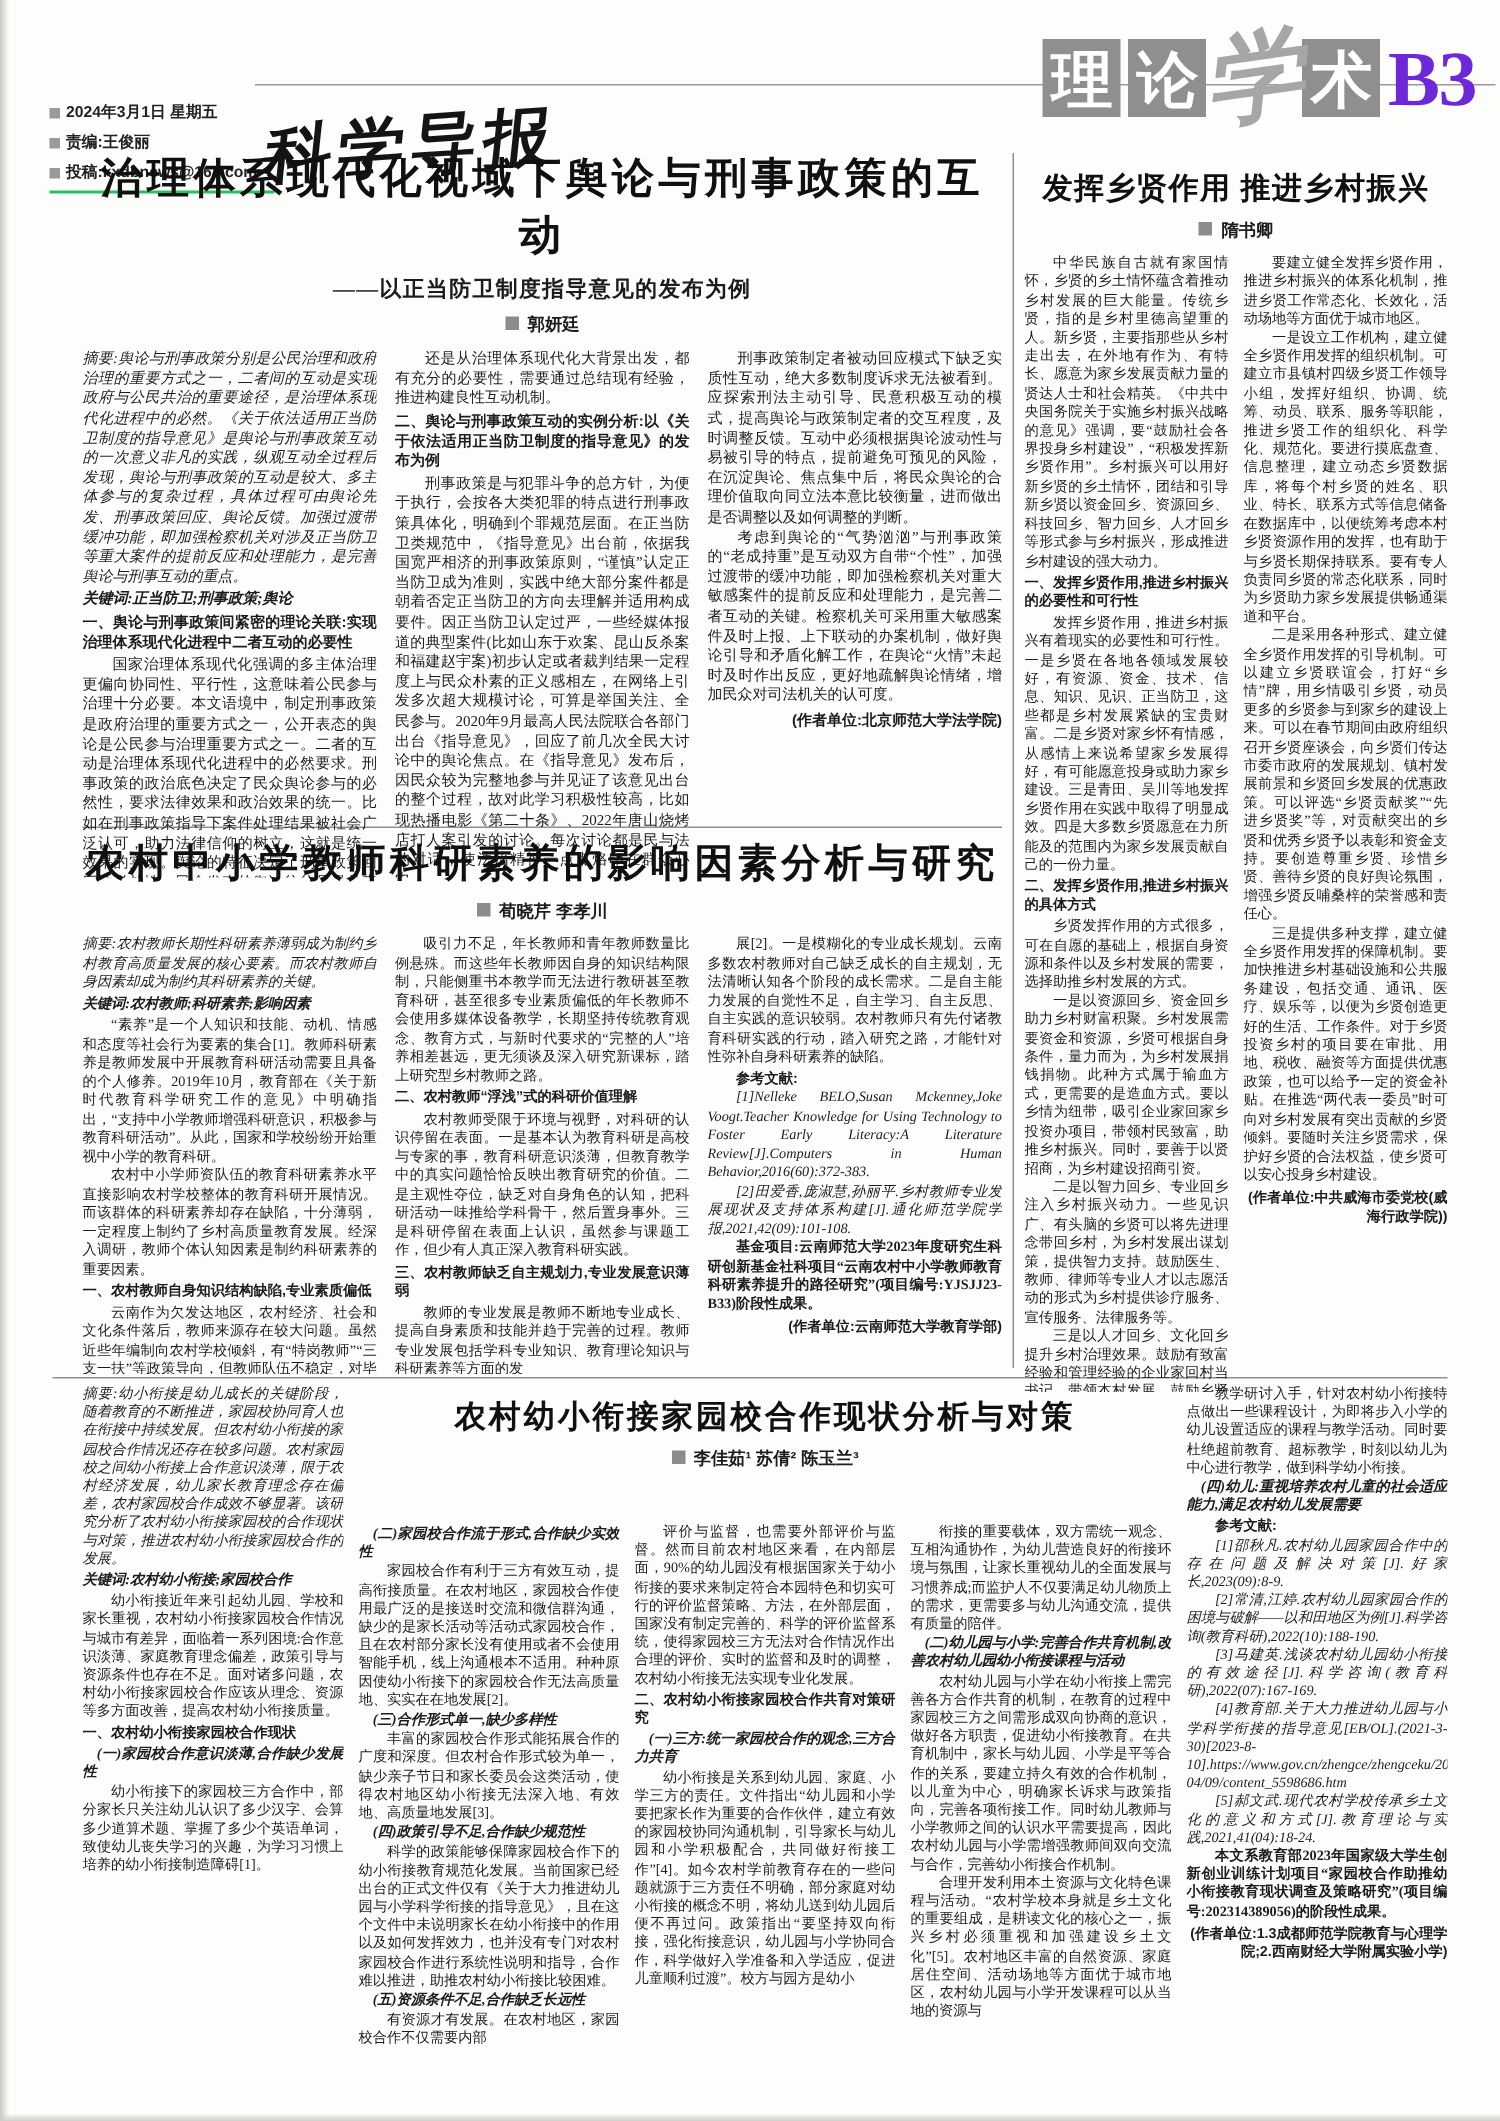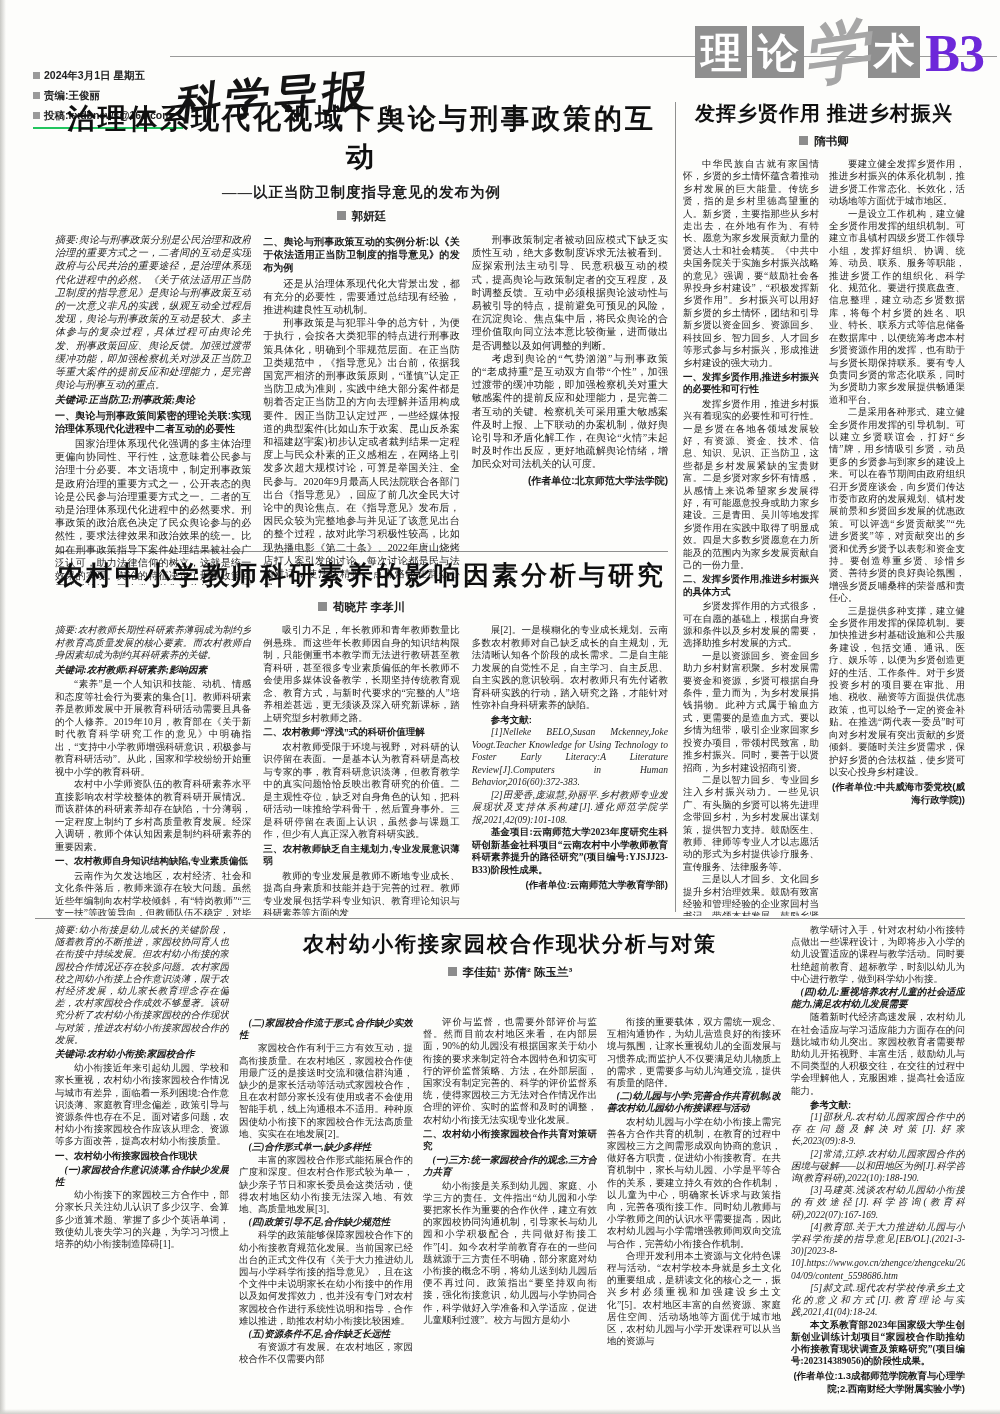--- a/index.html
+++ b/index.html
@@ -35,21 +35,21 @@
   .a-sub{font-size:14.5px;font-weight:bold;text-align:center;margin-top:7px;letter-spacing:1px;}
   .byline{font-size:11.5px;font-weight:bold;text-align:center;margin:7px 0 9px 0;
           font-family:"Liberation Sans","DejaVu Sans",sans-serif;}
   .sq{display:inline-block;width:9px;height:9px;background:#8c8c8c;margin-right:6px;}
   .cols{display:flex;gap:12px;overflow:hidden;}
   .col{flex:1 1 0;overflow:hidden;}
   .a1 .cols{height:352px;}
   .a3{left:55px;top:558px;width:613px;}
   .a3 .a-title{font-size:26px;}
   .a3 .cols{height:292px;}
-  .a2{left:683px;top:100px;width:282px;}
+  .a2{left:683px;top:112px;width:282px;}
   .a2 .a-title{font-size:20px;letter-spacing:1px;}
   .a2 .cols{height:758px;gap:10px;}
   .a4{left:55px;top:924px;width:910px;height:478px;}
   .a4 .cols{height:478px;gap:10px;}
   .a4head{position:absolute;left:186px;top:6px;width:538px;text-align:center;z-index:3;}
   .a4 .a-title{font-size:21px;letter-spacing:2px;}
   .pad-top{padding-top:92px;}
   
   .blk{font-size:10px;line-height:13.2px;text-align:justify;}
   .a2 .blk{font-size:9.5px;line-height:12.4px;}
@@ -107,22 +107,22 @@
       <span class="sq"></span><span>郭妍廷</span>
     </div>
     <div class="cols">
       <div class="col">
           <div class="blk blk-abs">摘要:舆论与刑事政策分别是公民治理和政府治理的重要方式之一，二者间的互动是实现政府与公民共治的重要途径，是治理体系现代化进程中的必然。《关于依法适用正当防卫制度的指导意见》是舆论与刑事政策互动的一次意义非凡的实践，纵观互动全过程后发现，舆论与刑事政策的互动是较大、多主体参与的复杂过程，具体过程可由舆论先发、刑事政策回应、舆论反馈。加强过渡带缓冲功能，即加强检察机关对涉及正当防卫等重大案件的提前反应和处理能力，是完善舆论与刑事互动的重点。</div>
           <div class="blk blk-kw">关键词:正当防卫;刑事政策;舆论</div>
           <div class="blk blk-h">一、舆论与刑事政策间紧密的理论关联:实现治理体系现代化进程中二者互动的必要性</div>
           <div class="blk blk-p">国家治理体系现代化强调的多主体治理更偏向协同性、平行性，这意味着公民参与治理十分必要。本文语境中，制定刑事政策是政府治理的重要方式之一，公开表态的舆论是公民参与治理重要方式之一。二者的互动是治理体系现代化进程中的必然要求。刑事政策的政治底色决定了民众舆论参与的必然性，要求法律效果和政治效果的统一。比如在刑事政策指导下案件处理结果被社会广泛认可，助力法律信仰的树立，这就是统一效果的实现。舆论的特征决定了刑事政策回应的必然性。民众发声的舆论往往是最朴素正义观的产物，如果某类案件处理结果经常引发热议，政策制定者有必要适当回应以避免更大的负面影响。舆论与刑事政策的互动，从二者自身分析</div>
         </div>
       <div class="col">
+          <div class="blk blk-p">还是从治理体系现代化大背景出发，都有充分的必要性，需要通过总结现有经验，推进构建良性互动机制。</div>
           <div class="blk blk-h">二、舆论与刑事政策互动的实例分析:以《关于依法适用正当防卫制度的指导意见》的发布为例</div>
-          <div class="blk blk-p">还是从治理体系现代化大背景出发，都有充分的必要性，需要通过总结现有经验，推进构建良性互动机制。</div>
           <div class="blk blk-p">刑事政策是与犯罪斗争的总方针，为便于执行，会按各大类犯罪的特点进行刑事政策具体化，明确到个罪规范层面。在正当防卫类规范中，《指导意见》出台前，依据我国宽严相济的刑事政策原则，“谨慎”认定正当防卫成为准则，实践中绝大部分案件都是朝着否定正当防卫的方向去理解并适用构成要件。因正当防卫认定过严，一些经媒体报道的典型案件(比如山东于欢案、昆山反杀案和福建赵宇案)初步认定或者裁判结果一定程度上与民众朴素的正义感相左，在网络上引发多次超大规模讨论，可算是举国关注、全民参与。2020年9月最高人民法院联合各部门出台《指导意见》，回应了前几次全民大讨论中的舆论焦点。在《指导意见》发布后，因民众较为完整地参与并见证了该意见出台的整个过程，故对此学习积极性较高，比如现热播电影《第二十条》、2022年唐山烧烤店打人案引发的讨论。每次讨论都是民与法的对话，使法治精神一点点烙印在群众心中。</div>
         </div>
       <div class="col">
           <div class="blk blk-p">刑事政策制定者被动回应模式下缺乏实质性互动，绝大多数制度诉求无法被看到。应探索刑法主动引导、民意积极互动的模式，提高舆论与政策制定者的交互程度，及时调整反馈。互动中必须根据舆论波动性与易被引导的特点，提前避免可预见的风险，在沉淀舆论、焦点集中后，将民众舆论的合理价值取向同立法本意比较衡量，进而做出是否调整以及如何调整的判断。</div>
           <div class="blk blk-p">考虑到舆论的“气势汹汹”与刑事政策的“老成持重”是互动双方自带“个性”，加强过渡带的缓冲功能，即加强检察机关对重大敏感案件的提前反应和处理能力，是完善二者互动的关键。检察机关可采用重大敏感案件及时上报、上下联动的办案机制，做好舆论引导和矛盾化解工作，在舆论“火情”未起时及时作出反应，更好地疏解舆论情绪，增加民众对司法机关的认可度。</div>
           <div class="blk blk-unit">(作者单位:北京师范大学法学院)</div>
         </div>
     </div>
   </section>
 
@@ -218,21 +218,20 @@
         </div>
       <div class="col pad-top">
           <div class="blk blk-p">衔接的重要载体，双方需统一观念、互相沟通协作，为幼儿营造良好的衔接环境与氛围，让家长重视幼儿的全面发展与习惯养成;而监护人不仅要满足幼儿物质上的需求，更需要多与幼儿沟通交流，提供有质量的陪伴。</div>
           <div class="blk blk-h2">(二)幼儿园与小学:完善合作共育机制,改善农村幼儿园幼小衔接课程与活动</div>
           <div class="blk blk-p">农村幼儿园与小学在幼小衔接上需完善各方合作共育的机制，在教育的过程中家园校三方之间需形成双向协商的意识，做好各方职责，促进幼小衔接教育。在共育机制中，家长与幼儿园、小学是平等合作的关系，要建立持久有效的合作机制，以儿童为中心，明确家长诉求与政策指向，完善各项衔接工作。同时幼儿教师与小学教师之间的认识水平需要提高，因此农村幼儿园与小学需增强教师间双向交流与合作，完善幼小衔接合作机制。</div>
           <div class="blk blk-p">合理开发利用本土资源与文化特色课程与活动。“农村学校本身就是乡土文化的重要组成，是耕读文化的核心之一，振兴乡村必须重视和加强建设乡土文化”[5]。农村地区丰富的自然资源、家庭居住空间、活动场地等方面优于城市地区，农村幼儿园与小学开发课程可以从当地的资源与</div>
         </div>
       <div class="col">
           <div class="blk blk-p">教学研讨入手，针对农村幼小衔接特点做出一些课程设计，为即将步入小学的幼儿设置适应的课程与教学活动。同时要杜绝超前教育、超标教学，时刻以幼儿为中心进行教学，做到科学幼小衔接。</div>
           <div class="blk blk-h2">(四)幼儿:重视培养农村儿童的社会适应能力,满足农村幼儿发展需要</div>
-          <div class="blk blk-p">随着新时代经济高速发展，农村幼儿在社会适应与学习适应能力方面存在的问题比城市幼儿突出。家园校教育者需要帮助幼儿开拓视野、丰富生活，鼓励幼儿与不同类型的人积极交往，在交往的过程中学会理解他人，克服困难，提高社会适应能力。</div>
           <div class="blk blk-refh">参考文献:</div>
           <div class="blk blk-ref">[1]邵秋凡.农村幼儿园家园合作中的存在问题及解决对策[J].好家长,2023(09):8-9.</div>
           <div class="blk blk-ref">[2]常清,江婷.农村幼儿园家园合作的困境与破解——以和田地区为例[J].科学咨询(教育科研),2022(10):188-190.</div>
           <div class="blk blk-ref">[3]马建英.浅谈农村幼儿园幼小衔接的有效途径[J].科学咨询(教育科研),2022(07):167-169.</div>
           <div class="blk blk-ref">[4]教育部.关于大力推进幼儿园与小学科学衔接的指导意见[EB/OL].(2021-3-30)[2023-8-10].https://www.gov.cn/zhengce/zhengceku/2021-04/09/content_5598686.htm</div>
           <div class="blk blk-ref">[5]郝文武.现代农村学校传承乡土文化的意义和方式[J].教育理论与实践,2021,41(04):18-24.</div>
           <div class="blk blk-fund">本文系教育部2023年国家级大学生创新创业训练计划项目“家园校合作助推幼小衔接教育现状调查及策略研究”(项目编号:202314389056)的阶段性成果。</div>
           <div class="blk blk-unit">(作者单位:1.3成都师范学院教育与心理学院;2.西南财经大学附属实验小学)</div>
         </div>
     </div>

